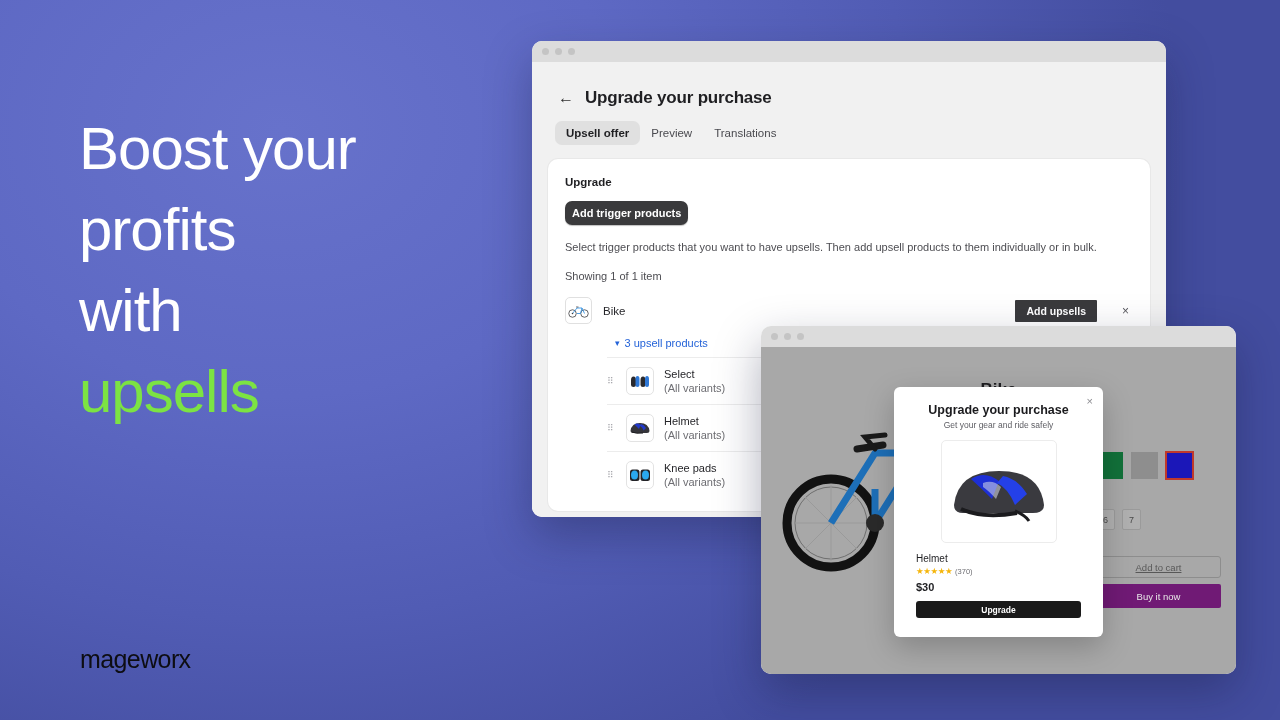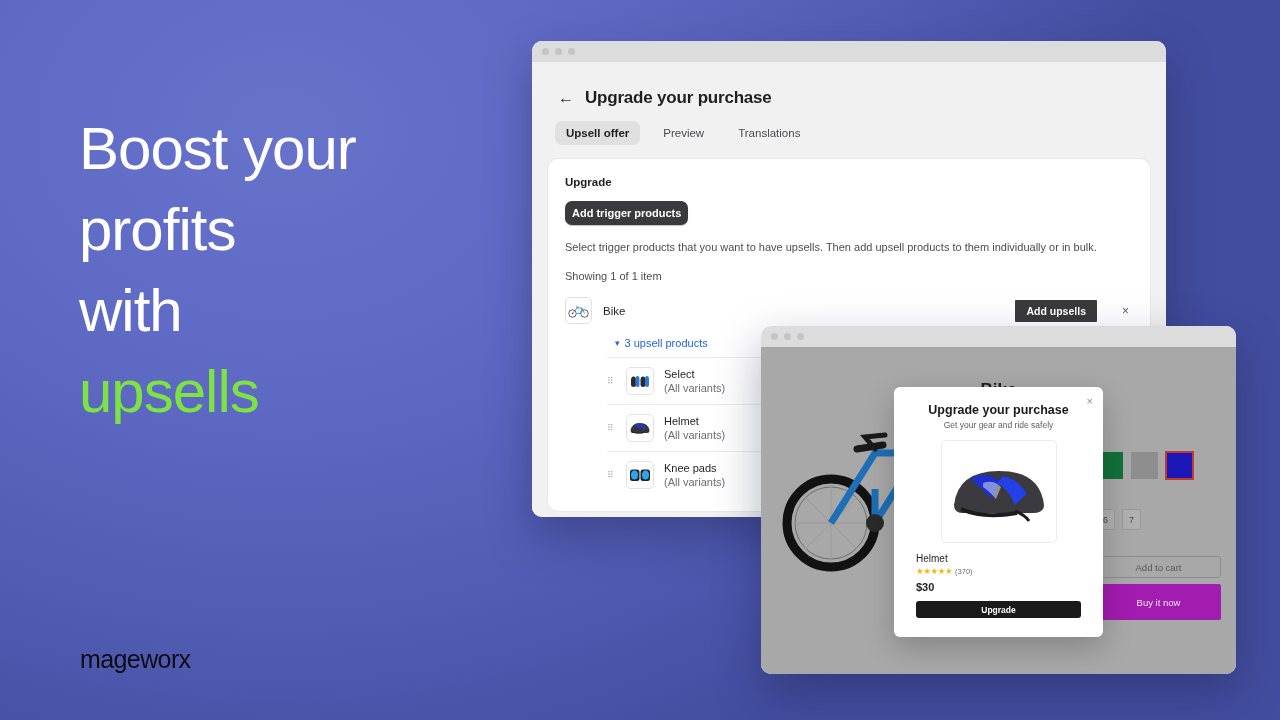--- a/index.html
+++ b/index.html
@@ -40,21 +40,21 @@
   .titlebar .dot { width:7px; height:7px; border-radius:50%; background:#c4c4c4; }
 
   
   #admin-window { left:532px; top:41px; width:634px; height:476px; }
   #admin-body { background:#f1f1f1; height:455px; padding:26px 16px 0 16px; position:relative; }
 
   .page-head { display:flex; align-items:center; gap:11px; padding-left:10px; }
   .back-arrow { font-size:16px; color:#2f2f2f; line-height:1; }
   .page-title { font-size:17px; font-weight:bold; color:#1f1f22; letter-spacing:-0.2px; }
 
-  .tabs { display:flex; align-items:center; gap:12px; margin-top:13px; padding-left:7px; }
+  .tabs { display:flex; align-items:center; gap:0; margin-top:13px; padding-left:7px; }
   .tab { font-size:11.5px; color:#4a4a4f; padding:6px 11px; border-radius:7px; white-space:nowrap; }
   .tab.active { background:#e0e0e0; color:#1f1f22; font-weight:bold; }
 
   .card { margin-top:14px; background:#ffffff; border-radius:10px;
           height:352px; padding:17px 17px 0 17px; overflow:hidden;
           box-shadow:0 0 0 1px rgba(0,0,0,.035); }
   .card-title { font-size:11.5px; font-weight:bold; color:#1f1f22; }
   .btn-dark { display:inline-block; margin-top:13px; background:#3a3a3c; color:#fff;
               font-size:11px; font-weight:bold; padding:6px 7px; border-radius:7px;
               box-shadow:0 1px 1px rgba(0,0,0,.25); }
@@ -94,22 +94,22 @@
   .store-right { position:absolute; left:335px; top:105px; width:125px; }
   .swatch-row { display:flex; gap:8px; }
   .swatch { width:27px; height:27px; }
   .swatch.sel { outline:2px solid #c0392b; outline-offset:-1px; }
   .size-row { display:flex; gap:7px; margin-top:30px; }
   .size-box { width:19px; height:21px; border:1px solid #9a9a9a; background:#b0b0b0;
               display:flex; align-items:center; justify-content:center;
               font-size:9px; color:#4a4a4a; border-radius:2px; }
   .cart-btn { margin-top:26px; height:22px; border:1px solid #8d8d8d; border-radius:3px;
               display:flex; align-items:center; justify-content:center;
-              font-size:9.5px; color:#585858; }
-  .buy-btn { margin-top:6px; height:36px; background:#a21caf; border-radius:2px;
+              font-size:9.5px; color:#585858;text-decoration:underline; }
+  .buy-btn { margin-top:6px; height:24px; background:#701a75; border-radius:2px;
              display:flex; align-items:center; justify-content:center;
              font-size:9.5px; color:#e8e8e8; }
 
   
   #modal { position:absolute; left:894px; top:387px; width:209px; height:250px;
            background:#fff; border-radius:6px; padding:16px 22px 0 22px;
            box-shadow:0 10px 30px rgba(0,0,0,.22); }
   .modal-close { position:absolute; right:10px; top:8px; font-size:11px; color:#8b8b90; }
   .modal-title { text-align:center; font-size:12.5px; font-weight:bold; color:#1a1a1d; }
   .modal-sub { text-align:center; font-size:8.5px; color:#5d5d63; margin-top:3px; }

